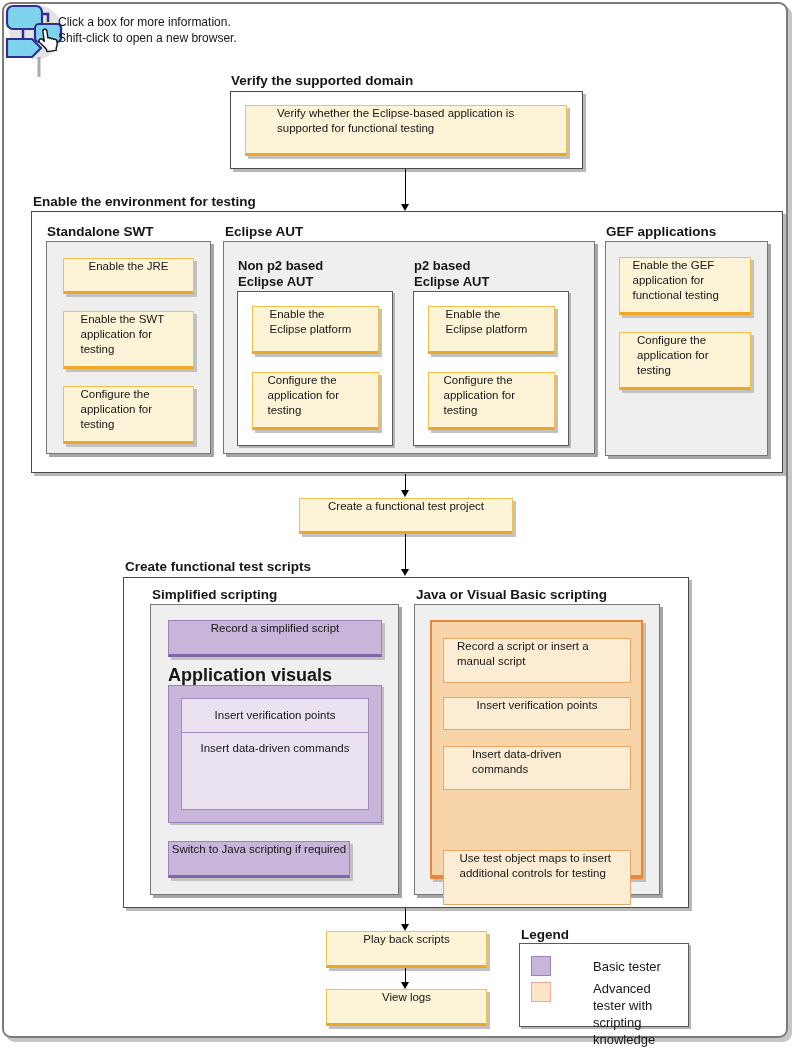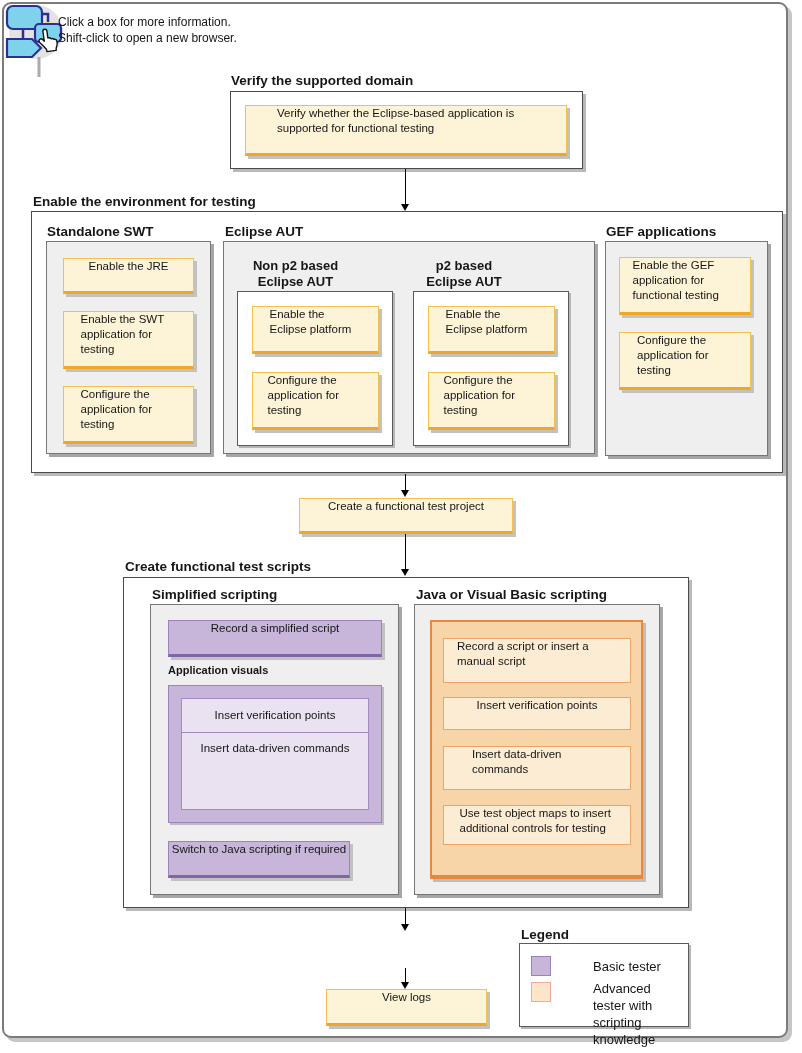--- a/index.html
+++ b/index.html
@@ -5,21 +5,21 @@
   * { box-sizing: border-box; margin: 0; padding: 0; }
   html,body { width:802px; height:1053px; background:#fff; overflow:hidden;
     font-family:"Liberation Sans", sans-serif; color:#161616; }
   #canvas { position:relative; width:802px; height:1053px; }
 
   .page { position:absolute; left:2px; top:2px; width:786px; height:1036px;
     border:2px solid #7b7b7b; border-radius:9px; background:#fff;
     box-shadow:4px 4px 0 #c6c6c6; }
 
   .h1 { position:absolute; font-size:13.5px; font-weight:bold; white-space:nowrap; }
-  .h2 { position:absolute; font-size:13px; font-weight:bold; line-height:1.25;text-align:center; }
+  .h2 { position:absolute; font-size:13px; font-weight:bold; line-height:1.25; }
 
   .container { position:absolute; background:#fff; border:1.5px solid #4a4a4a;
     box-shadow:3px 3px 0 #b9b9b9; }
   .panel { position:absolute; background:#efeff0; border:1px solid #767676;
     box-shadow:3px 3px 0 #a6a6a6; }
   .subbox { position:absolute; background:#fff; border:1px solid #5a5a5a;
     box-shadow:2px 2px 0 #b5b5b5; }
 
   .task { position:absolute; display:flex; align-items:flex-start; justify-content:center;
     background:#fdf3d6; border:1px solid #f2c14d; border-bottom:3px solid #eea726;
@@ -162,21 +162,21 @@
   <div class="h1" style="left:125px;top:559px;">Create functional test scripts</div>
   <div class="container" style="left:123px;top:577px;width:566px;height:331px;"></div>
 
   <div class="h1" style="left:152px;top:587px;">Simplified scripting</div>
   <div class="panel" style="left:150px;top:604px;width:249px;height:291px;"></div>
 
   <div class="task ptask" style="left:168px;top:620px;width:214px;height:37px;">
     <span>Record a simplified script</span>
   </div>
 
-  <div class="h2" style="left:168px;top:664px;font-size:11px;">Application visuals</div>
+  <div class="h2" style="left:168px;top:664px;font-size:18px;">Application visuals</div>
   <div class="appvis" style="left:168px;top:685px;width:214px;height:138px;"></div>
   <div class="stack" style="left:181px;top:698px;width:188px;height:112px;">
     <div class="cell" style="height:34px;">
       <span>Insert verification points</span>
     </div>
     <div class="cell" style="height:32px;">
       <span>Insert data-driven commands</span>
     </div>
   </div>
 
@@ -190,29 +190,32 @@
 
   <div class="task otask mw160" style="left:443px;top:638px;width:188px;height:45px;">
     <span>Record a script or insert a manual script</span>
   </div>
   <div class="task otask" style="left:443px;top:697px;width:188px;height:33px;">
     <span>Insert verification points</span>
   </div>
   <div class="task otask mw130" style="left:443px;top:746px;width:188px;height:44px;">
     <span>Insert data-driven commands</span>
   </div>
-  <div class="task otask mw155" style="left:443px;top:805px;width:188px;height:40px;">
+  <div class="task otask mw155" style="left:443px;top:850px;width:188px;height:55px;">
     <span>Use test object maps to insert additional controls for testing</span>
   </div>
 
   <div class="arrow" style="left:401px;top:908px;height:23px;">
     <div class="line"></div>
       <div class="head"></div>
   </div>
 
+  <div class="task" style="left:326px;top:931px;width:161px;height:37px;">
+    <span>Play back scripts</span>
+  </div>
 
   <div class="arrow" style="left:401px;top:968px;height:21px;">
     <div class="line"></div>
       <div class="head"></div>
   </div>
 
   <div class="task" style="left:326px;top:989px;width:161px;height:37px;">
     <span>View logs</span>
   </div>
 

